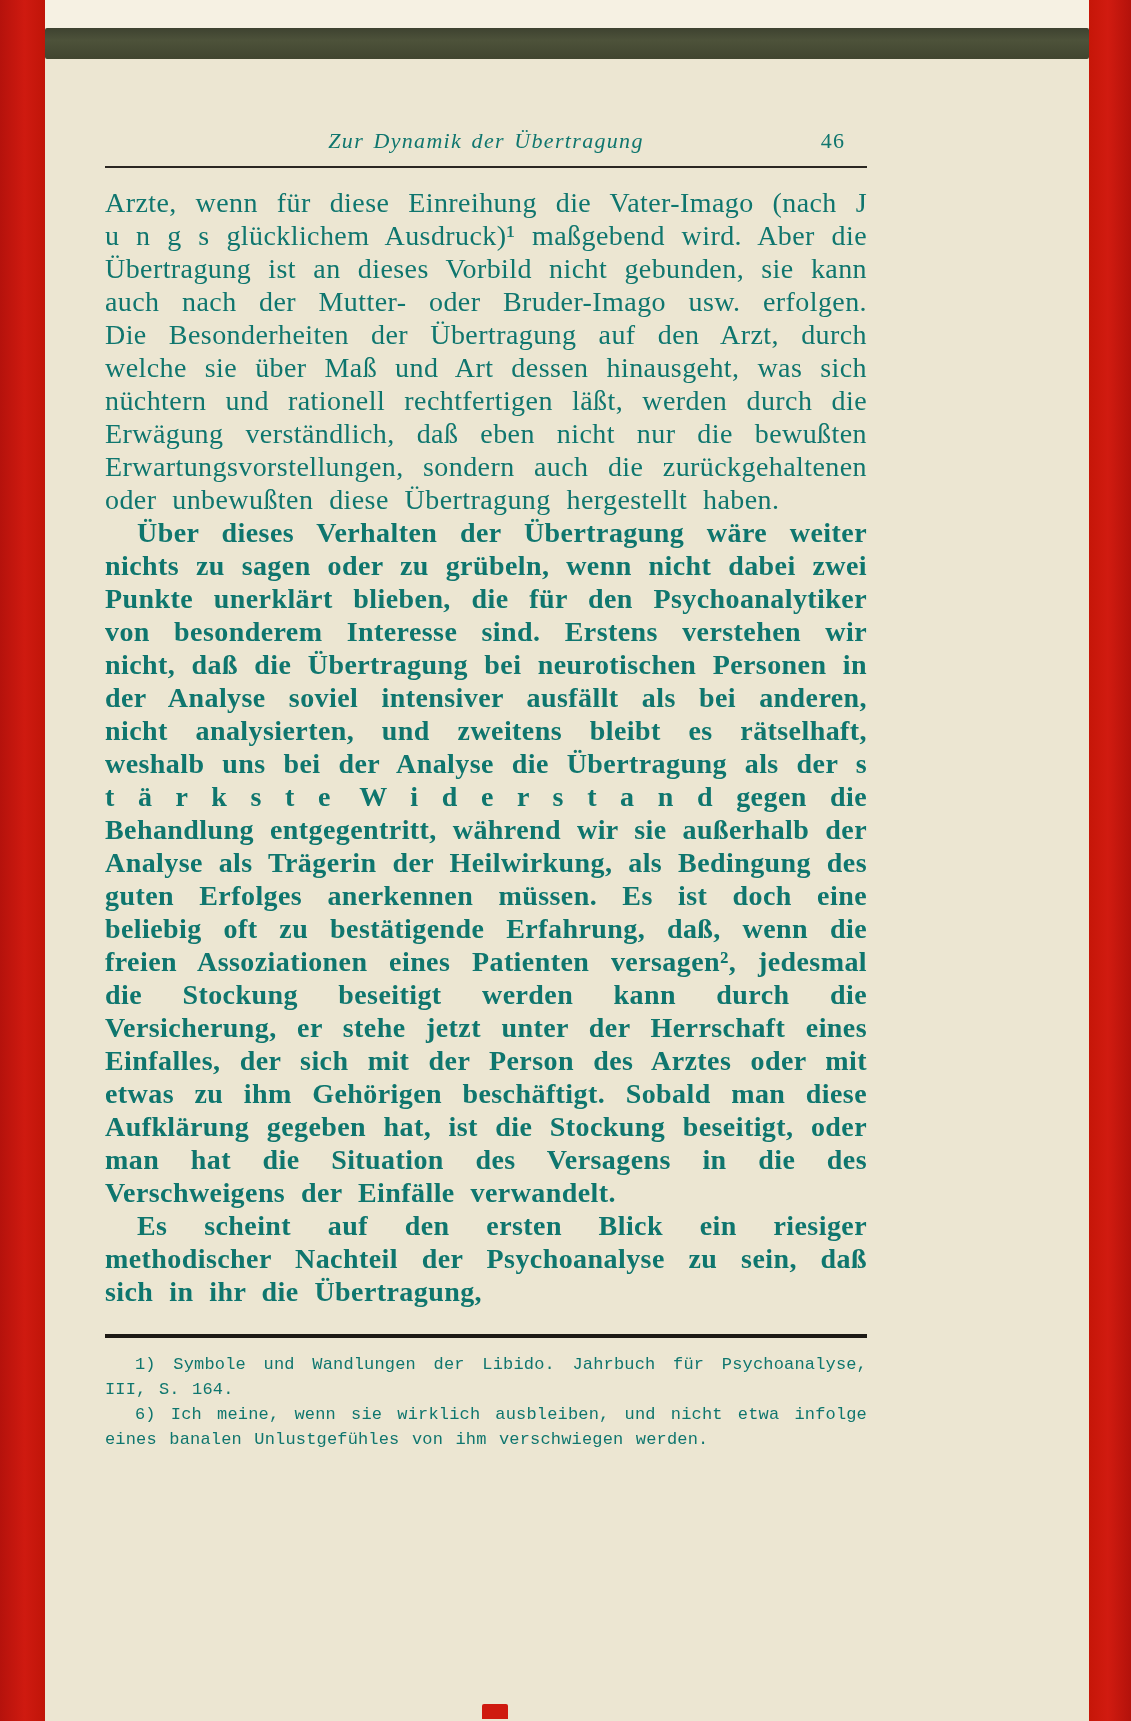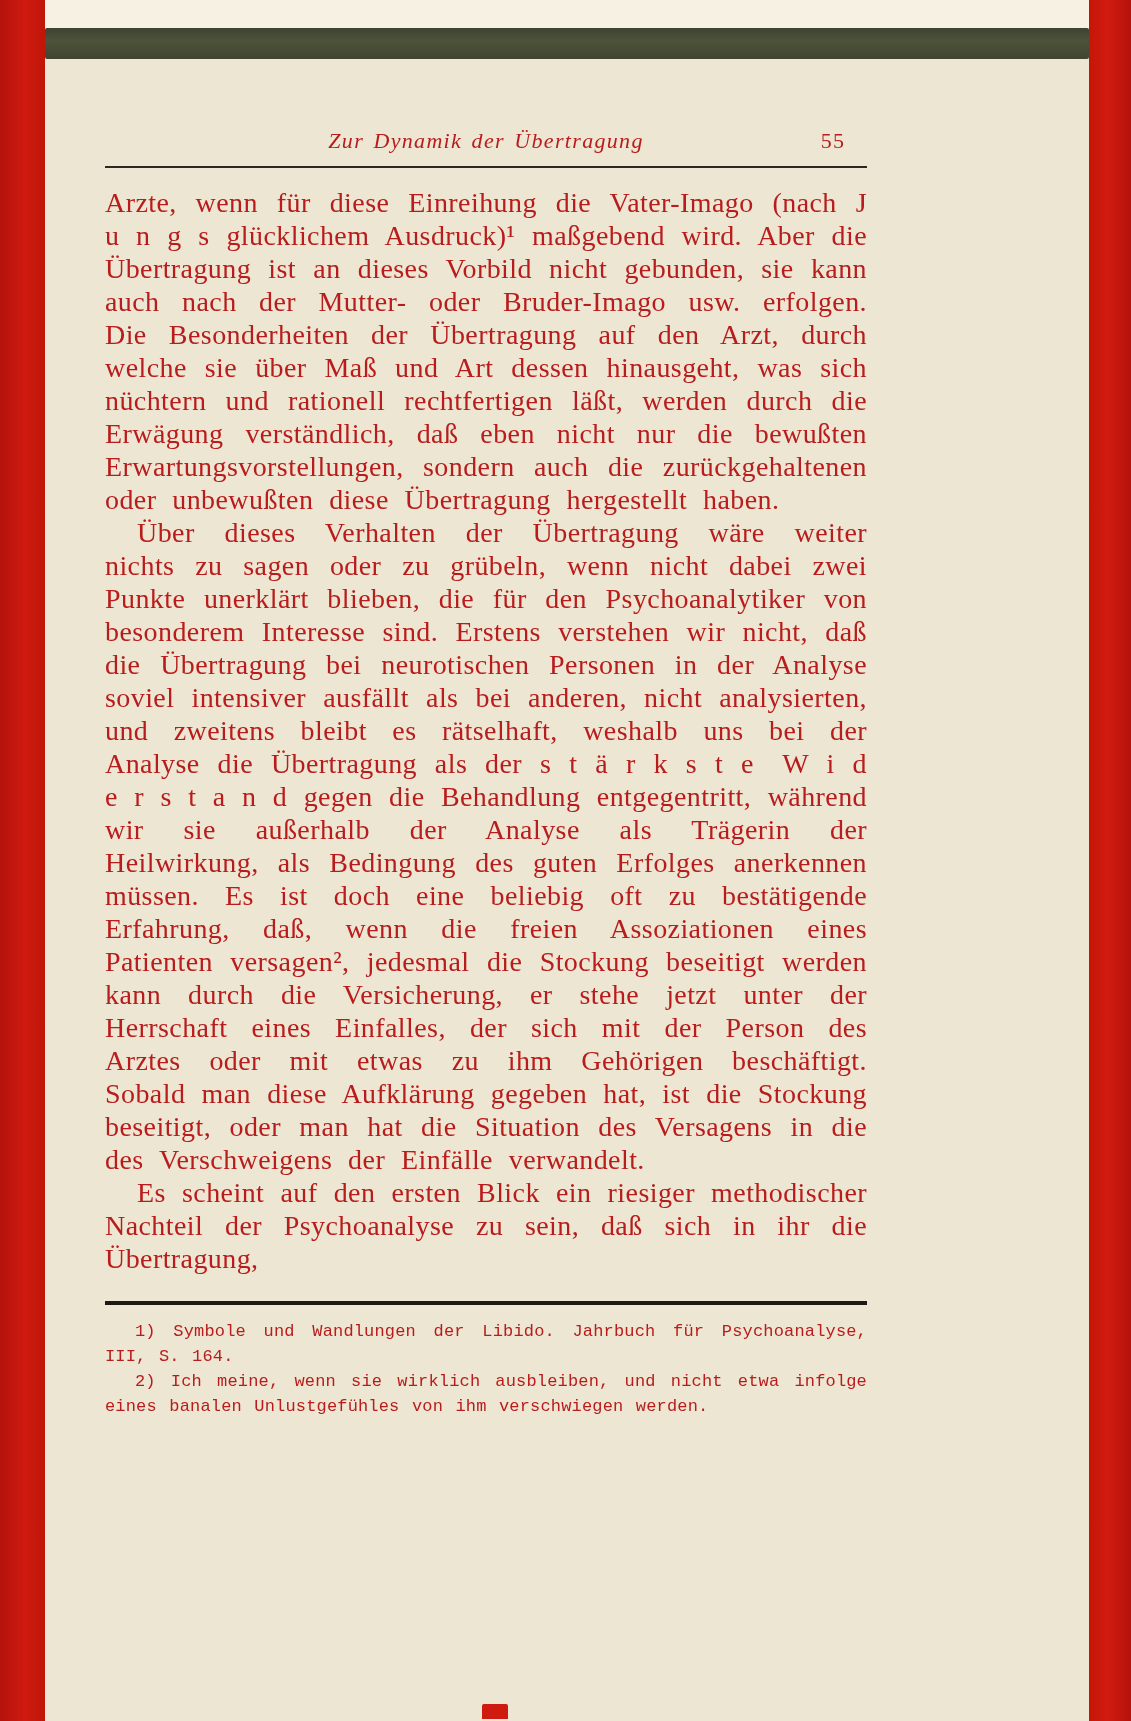--- a/index.html
+++ b/index.html
@@ -35,21 +35,21 @@
   }
   .bottom-mark {
     position: absolute; left: 482px; bottom: 2px; width: 26px; height: 15px;
     background: #cf1a10; border-radius: 2px 2px 0 0;
   }
   
   .content {
     position: absolute;
     left: 105px; top: 128px;
     width: 762px;
-    color: #b91c1c;
+    color: #0f766e;
   }
   .header {
     position: relative;
     height: 30px;
   }
   .running-title {
     display: block;
     text-align: center;
     font-style: italic;
     font-size: 22px;
@@ -68,21 +68,21 @@
   }
   .body-text {
     margin-top: 18px;
     font-size: 28px;
     line-height: 33px;
     text-align: justify;
     word-spacing: 0.30em;
     letter-spacing: 0.015em;
   }
   .para { margin: 0; }
-  .para.indent { text-indent: 32px; }
+  .para.indent { text-indent: 32px; font-weight: bold; }
   .footnote-rule {
     margin-top: 26px;
     height: 4px;
     background: #1d1a15;
   }
   .footnotes {
     margin-top: 14px;
     font-size: 17px;
     line-height: 25px;
     text-align: justify;
@@ -100,32 +100,32 @@
   <div class="edge-left"></div>
   <div class="edge-right"></div>
   <div class="top-light"></div>
   <div class="top-band"></div>
   <div class="bottom-mark"></div>
 
   <div class="content">
 
     <div class="header">
       <span class="running-title">Zur Dynamik der Übertragung</span>
-      <span class="page-number">55</span>
+      <span class="page-number">46</span>
     </div>
 
     <div class="header-rule"></div>
 
     <div class="body-text">
       <p class="para">Arzte, wenn für diese Einreihung die Vater-Imago (nach J u n g s glücklichem Ausdruck)¹ maßgebend wird. Aber die Übertragung ist an dieses Vorbild nicht gebunden, sie kann auch nach der Mutter- oder Bruder-Imago usw. erfolgen. Die Besonderheiten der Übertragung auf den Arzt, durch welche sie über Maß und Art dessen hinausgeht, was sich nüchtern und rationell rechtfertigen läßt, werden durch die Erwägung verständlich, daß eben nicht nur die bewußten Erwartungsvorstellungen, sondern auch die zurückgehaltenen oder unbewußten diese Übertragung hergestellt haben.</p>
       <p class="para indent">Über dieses Verhalten der Übertragung wäre weiter nichts zu sagen oder zu grübeln, wenn nicht dabei zwei Punkte unerklärt blieben, die für den Psychoanalytiker von besonderem Interesse sind. Erstens verstehen wir nicht, daß die Übertragung bei neurotischen Personen in der Analyse soviel intensiver ausfällt als bei anderen, nicht analysierten, und zweitens bleibt es rätselhaft, weshalb uns bei der Analyse die Übertragung als der s t ä r k s t e W i d e r s t a n d gegen die Behandlung entgegentritt, während wir sie außerhalb der Analyse als Trägerin der Heilwirkung, als Bedingung des guten Erfolges anerkennen müssen. Es ist doch eine beliebig oft zu bestätigende Erfahrung, daß, wenn die freien Assoziationen eines Patienten versagen², jedesmal die Stockung beseitigt werden kann durch die Versicherung, er stehe jetzt unter der Herrschaft eines Einfalles, der sich mit der Person des Arztes oder mit etwas zu ihm Gehörigen beschäftigt. Sobald man diese Aufklärung gegeben hat, ist die Stockung beseitigt, oder man hat die Situation des Versagens in die des Verschweigens der Einfälle verwandelt.</p>
       <p class="para indent">Es scheint auf den ersten Blick ein riesiger methodischer Nachteil der Psychoanalyse zu sein, daß sich in ihr die Übertragung,</p>
     </div>
 
     <div class="footnote-rule"></div>
 
     <div class="footnotes">
       <p class="footnote">1) Symbole und Wandlungen der Libido. Jahrbuch für Psychoanalyse, III, S. 164.</p>
-      <p class="footnote">2) Ich meine, wenn sie wirklich ausbleiben, und nicht etwa infolge eines banalen Unlustgefühles von ihm verschwiegen werden.</p>
+      <p class="footnote">6) Ich meine, wenn sie wirklich ausbleiben, und nicht etwa infolge eines banalen Unlustgefühles von ihm verschwiegen werden.</p>
     </div>
 
   </div>
 </div>
 
 </body></html>

